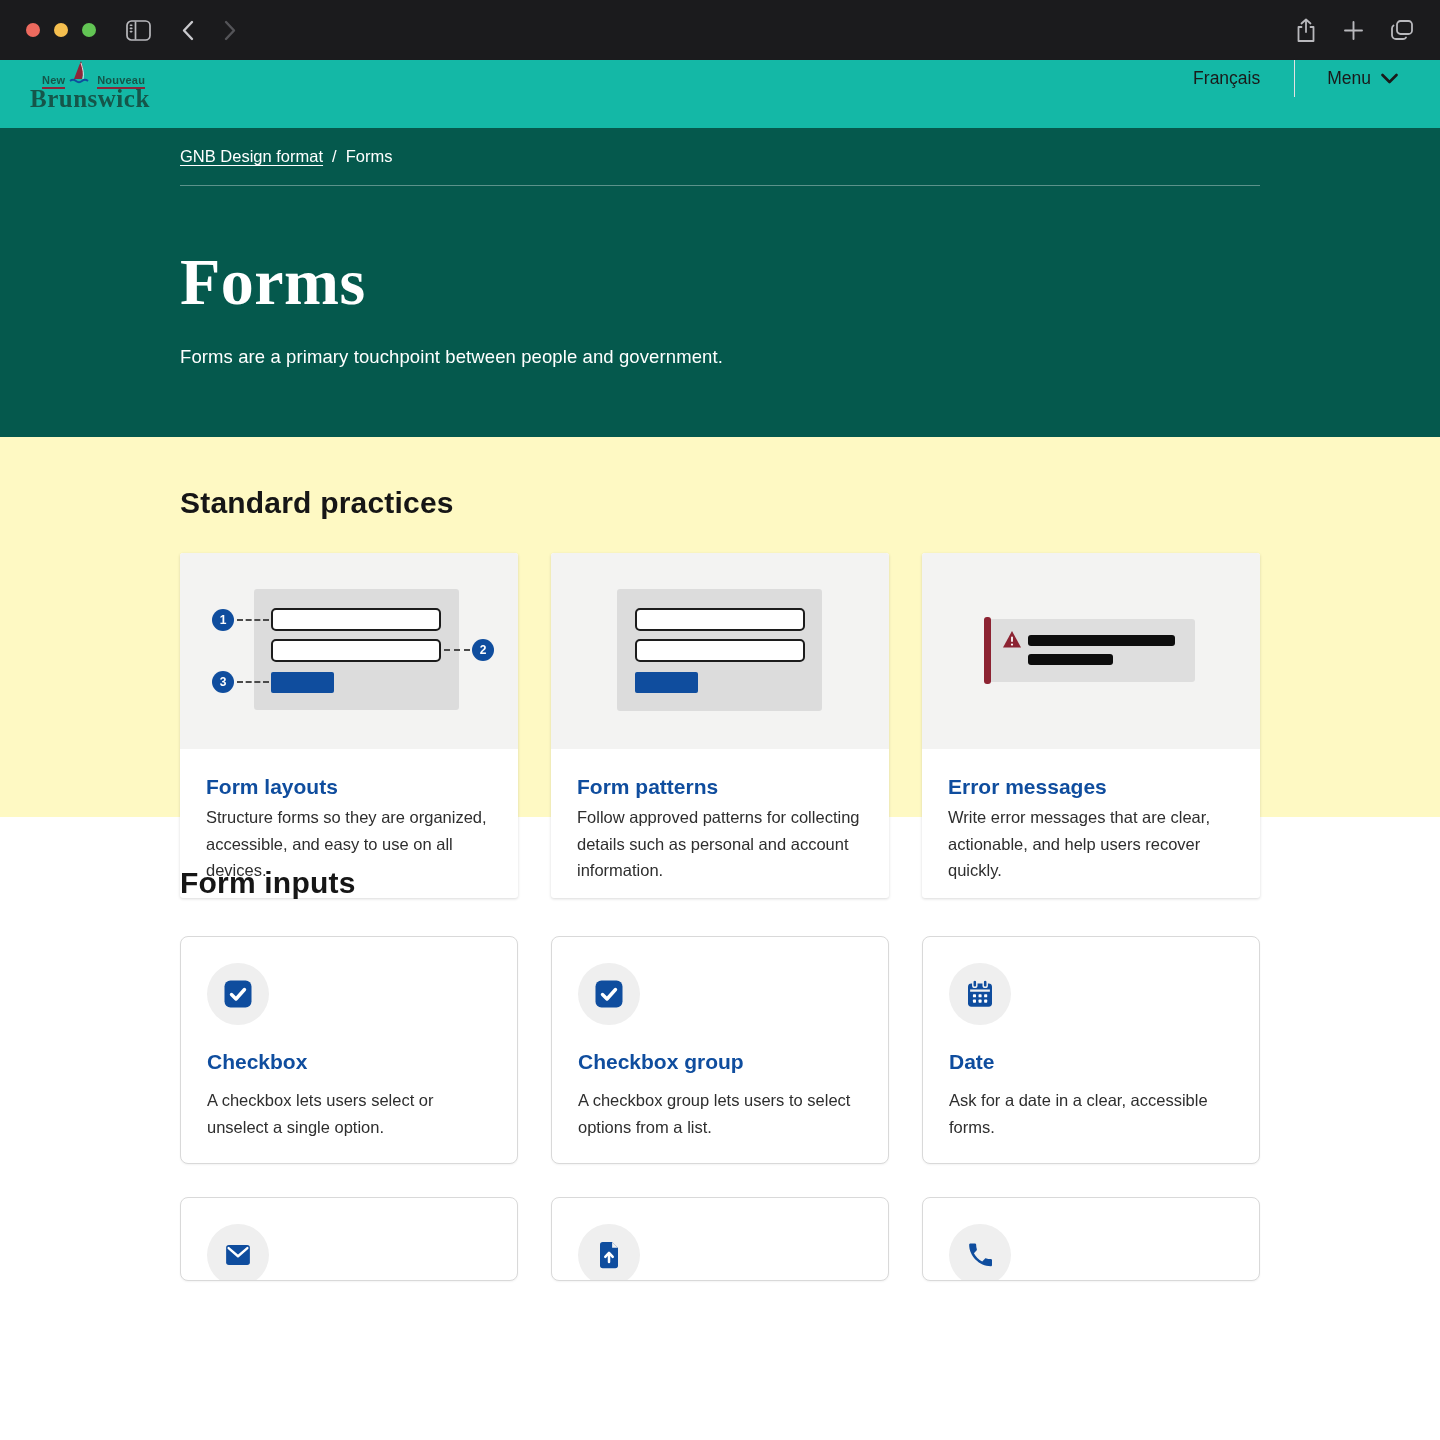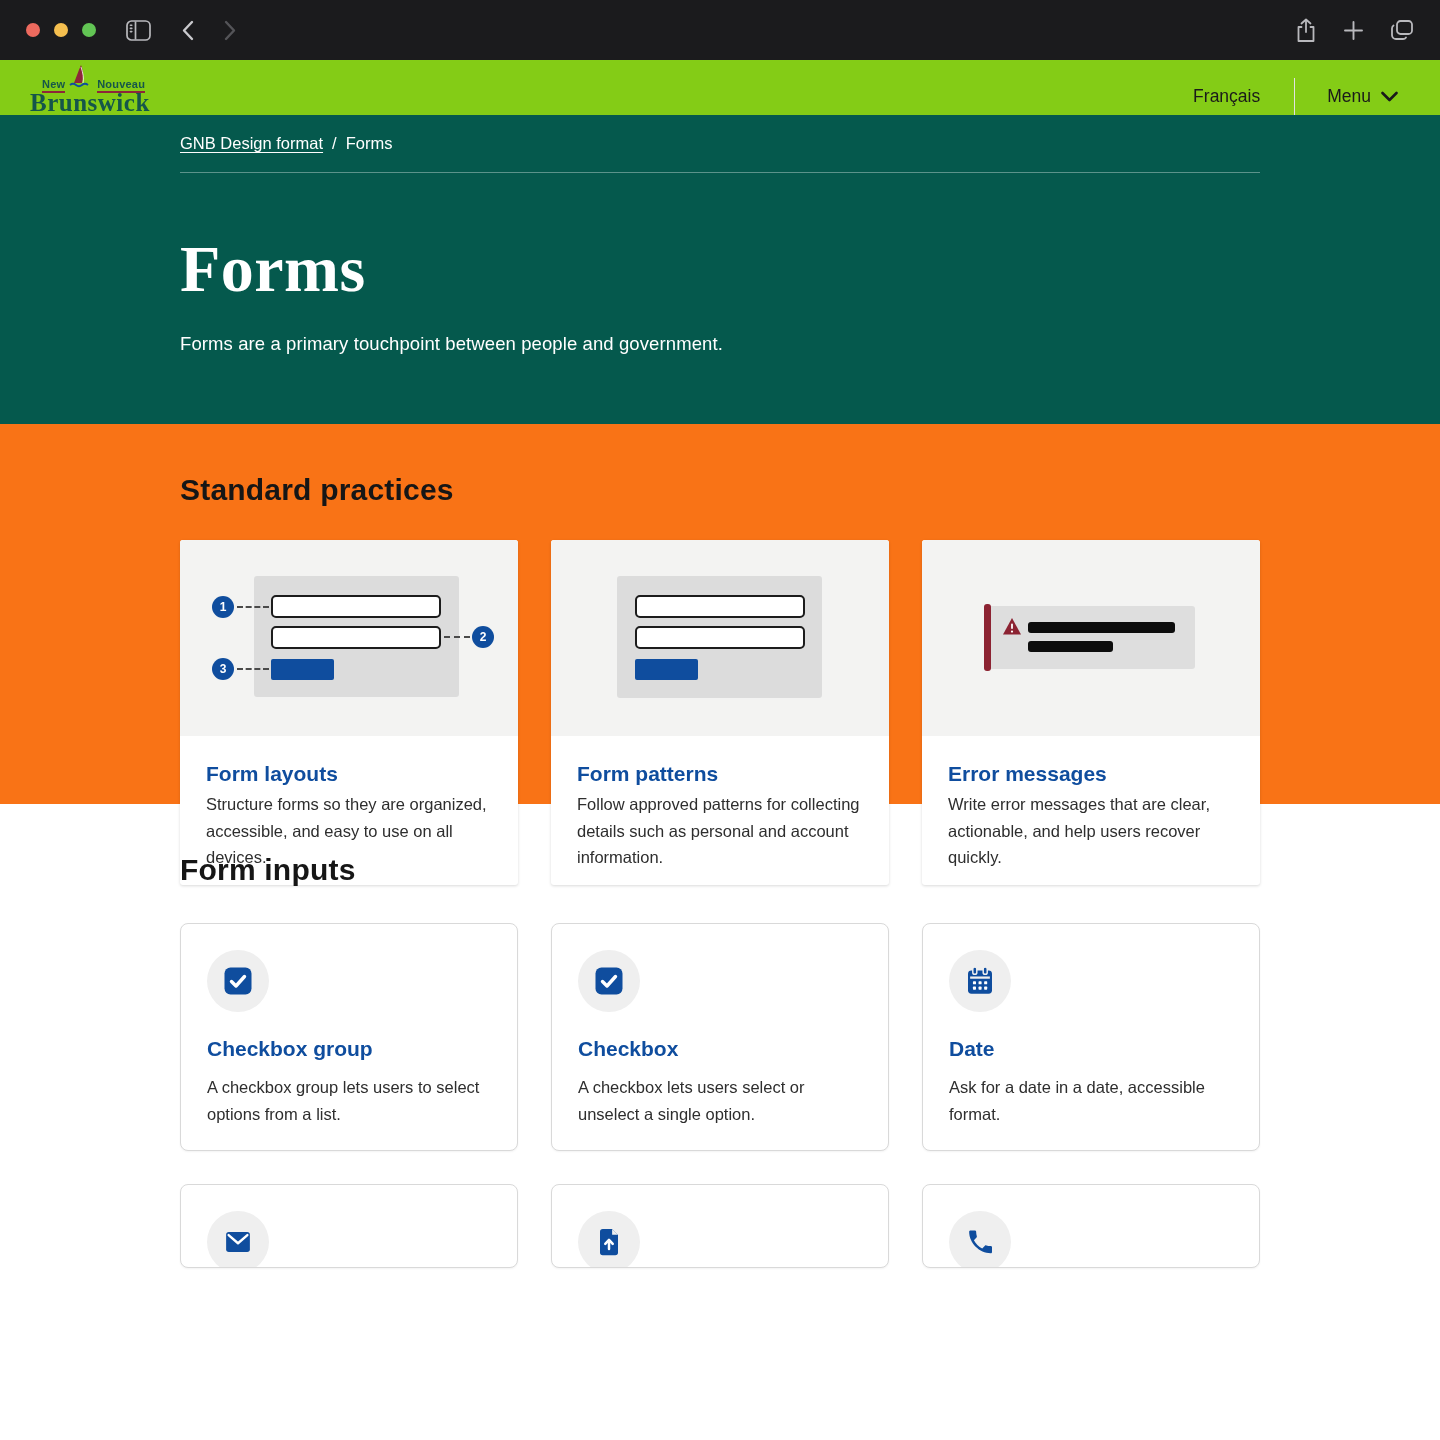--- a/index.html
+++ b/index.html
@@ -8,42 +8,42 @@
 
   
   .chrome { height:60px; background:#1b1b1d; display:flex; align-items:center; padding:0 26px; }
   .traffic { display:flex; gap:14px; align-items:center; }
   .dot { width:14px; height:14px; border-radius:50%; }
   .chrome-icons { display:flex; align-items:center; gap:30px; margin-left:30px; }
   .chrome-right { margin-left:auto; display:flex; align-items:center; gap:26px; }
   .chrome svg { display:block; }
 
   
-  .site-header { height:55px; background:#84cc16; display:flex; align-items:flex-end; }
+  .site-header { height:68px; background:#14b8a6; display:flex; align-items:flex-start; }
   .logo { display:flex; flex-direction:column; justify-content:center; padding-left:30px; line-height:1; }
   .logo-top { display:flex; align-items:flex-end; gap:2px; margin-left:12px; margin-bottom:-3px; }
   .logo-small { font-size:11px; font-weight:700; color:#15564a; letter-spacing:0.2px; border-bottom:2px solid #8d2639; padding-bottom:1px; }
   .logo-big { font-size:25px; font-weight:700; color:#15564a; letter-spacing:0.5px; font-family:"Liberation Serif", serif; }
   .header-right { margin-left:auto; display:flex; align-items:stretch; }
   .lang-link { display:flex; align-items:center; padding:8px 34px; font-size:17.5px; color:#1a1a1a; text-decoration:none; cursor:pointer; }
   .header-divider { width:1px; background:#e2e2e2; }
   .menu-btn { display:flex; align-items:center; gap:10px; padding:0 42px 0 32px; font-size:17.5px; color:#1a1a1a; cursor:pointer; background:none; border:none; font-family:inherit; }
 
   
   .hero { height:309px; background:#05594d; color:#fff; }
   .container { width:1080px; margin:0 auto; }
   .breadcrumb { padding-top:19px; font-size:16.5px; display:flex; gap:9px; align-items:center; }
   .breadcrumb a { color:#fff; text-decoration:underline; text-underline-offset:3px; cursor:pointer; }
   .breadcrumb .sep, .breadcrumb .current { color:#fff; }
   .hero-divider { height:1px; background:rgba(255,255,255,0.35); margin-top:19px; }
   .hero-title { font-family:"Liberation Serif", serif; font-weight:700; font-size:66px; letter-spacing:0.5px; margin-top:58px; }
   .hero-subtitle { font-size:18.5px; margin-top:26px; letter-spacing:0.1px; }
 
   
-  .gray-section { height:380px; background:#f97316; }
+  .gray-section { height:380px; background:#fef9c3; }
   .section-heading { padding-top:49px; font-size:30px; font-weight:700; color:#161616; letter-spacing:0.2px; }
   .sp-cards { display:flex; gap:33px; margin-top:33px; }
   .sp-card { width:338px; background:#fff; border-radius:3px; box-shadow:0 1px 3px rgba(0,0,0,0.15); cursor:pointer; }
   .sp-illo { position:relative; height:196px; background:#f3f3f2; border-radius:3px 3px 0 0; }
   .illo-panel { position:absolute; background:#dcdcdc; border-radius:3px; }
   .illo-input { position:absolute; background:#fff; border:2px solid #1c1c1c; border-radius:5px; width:170px; height:23px; }
   .illo-btn { position:absolute; background:#0f4d9e; border-radius:2px; width:63px; height:21px; }
   .num-badge { position:absolute; width:22px; height:22px; border-radius:50%; background:#0f4d9e; color:#fff;
                font-size:12px; font-weight:700; display:flex; align-items:center; justify-content:center; }
   .dash { position:absolute; border-top:2px dashed #4a4a4a; height:0; }
@@ -225,54 +225,54 @@
 
     <div class="fi-cards">
 
       <div class="fi-card">
         <div class="icon-circle">
           <svg width="30" height="30" viewBox="0 0 30 30">
               <rect x="1.5" y="1.5" width="27" height="27" rx="6" fill="#0f4d9e"></rect>
               <path d="M8.5 15.5 L13 20 L21.5 10.5" fill="none" stroke="#fff" stroke-width="3.4" stroke-linecap="round" stroke-linejoin="round"></path>
             </svg>
         </div>
-        <h3 class="fi-title">Checkbox group</h3>
-        <p class="fi-body">A checkbox group lets users to select options from a list.</p>
+        <h3 class="fi-title">Checkbox</h3>
+        <p class="fi-body">A checkbox lets users select or unselect a single option.</p>
       </div>
 
       <div class="fi-card">
         <div class="icon-circle">
           <svg width="30" height="30" viewBox="0 0 30 30">
               <rect x="1.5" y="1.5" width="27" height="27" rx="6" fill="#0f4d9e"></rect>
               <path d="M8.5 15.5 L13 20 L21.5 10.5" fill="none" stroke="#fff" stroke-width="3.4" stroke-linecap="round" stroke-linejoin="round"></path>
             </svg>
         </div>
-        <h3 class="fi-title">Checkbox</h3>
-        <p class="fi-body">A checkbox lets users select or unselect a single option.</p>
+        <h3 class="fi-title">Checkbox group</h3>
+        <p class="fi-body">A checkbox group lets users to select options from a list.</p>
       </div>
 
       <div class="fi-card">
         <div class="icon-circle">
           <svg width="32" height="32" viewBox="0 0 24 24">
               <rect x="3" y="4.2" width="18" height="17.3" rx="2.6" fill="#0f4d9e"></rect>
               <rect x="6.6" y="1.6" width="3" height="5.4" rx="1.4" fill="#0f4d9e" stroke="#efefef" stroke-width="1.1"></rect>
               <rect x="14.4" y="1.6" width="3" height="5.4" rx="1.4" fill="#0f4d9e" stroke="#efefef" stroke-width="1.1"></rect>
               <rect x="4.6" y="8.6" width="14.8" height="1.7" fill="#efefef"></rect>
               <g fill="#fff">
                 <rect x="6.7" y="12.2" width="2.3" height="2.3" rx="0.5"></rect>
                 <rect x="10.9" y="12.2" width="2.3" height="2.3" rx="0.5"></rect>
                 <rect x="15.1" y="12.2" width="2.3" height="2.3" rx="0.5"></rect>
                 <rect x="6.7" y="16.2" width="2.3" height="2.3" rx="0.5"></rect>
                 <rect x="10.9" y="16.2" width="2.3" height="2.3" rx="0.5"></rect>
                 <rect x="15.1" y="16.2" width="2.3" height="2.3" rx="0.5"></rect>
               </g>
             </svg>
         </div>
         <h3 class="fi-title">Date</h3>
-        <p class="fi-body">Ask for a date in a date, accessible format.</p>
+        <p class="fi-body">Ask for a date in a clear, accessible forms.</p>
       </div>
     </div>
 
     <div class="fi-cards" style="margin-top:33px;">
       <div class="fi-card partial">
         <div class="icon-circle">
           <svg width="30" height="30" viewBox="0 0 24 24">
               <rect x="2.5" y="4" width="19" height="16" rx="2.2" fill="#0f4d9e"></rect>
               <path d="M4.5 6.5 L12 13 L19.5 6.5" fill="none" stroke="#fff" stroke-width="1.9" stroke-linecap="round" stroke-linejoin="round"></path>
             </svg>

